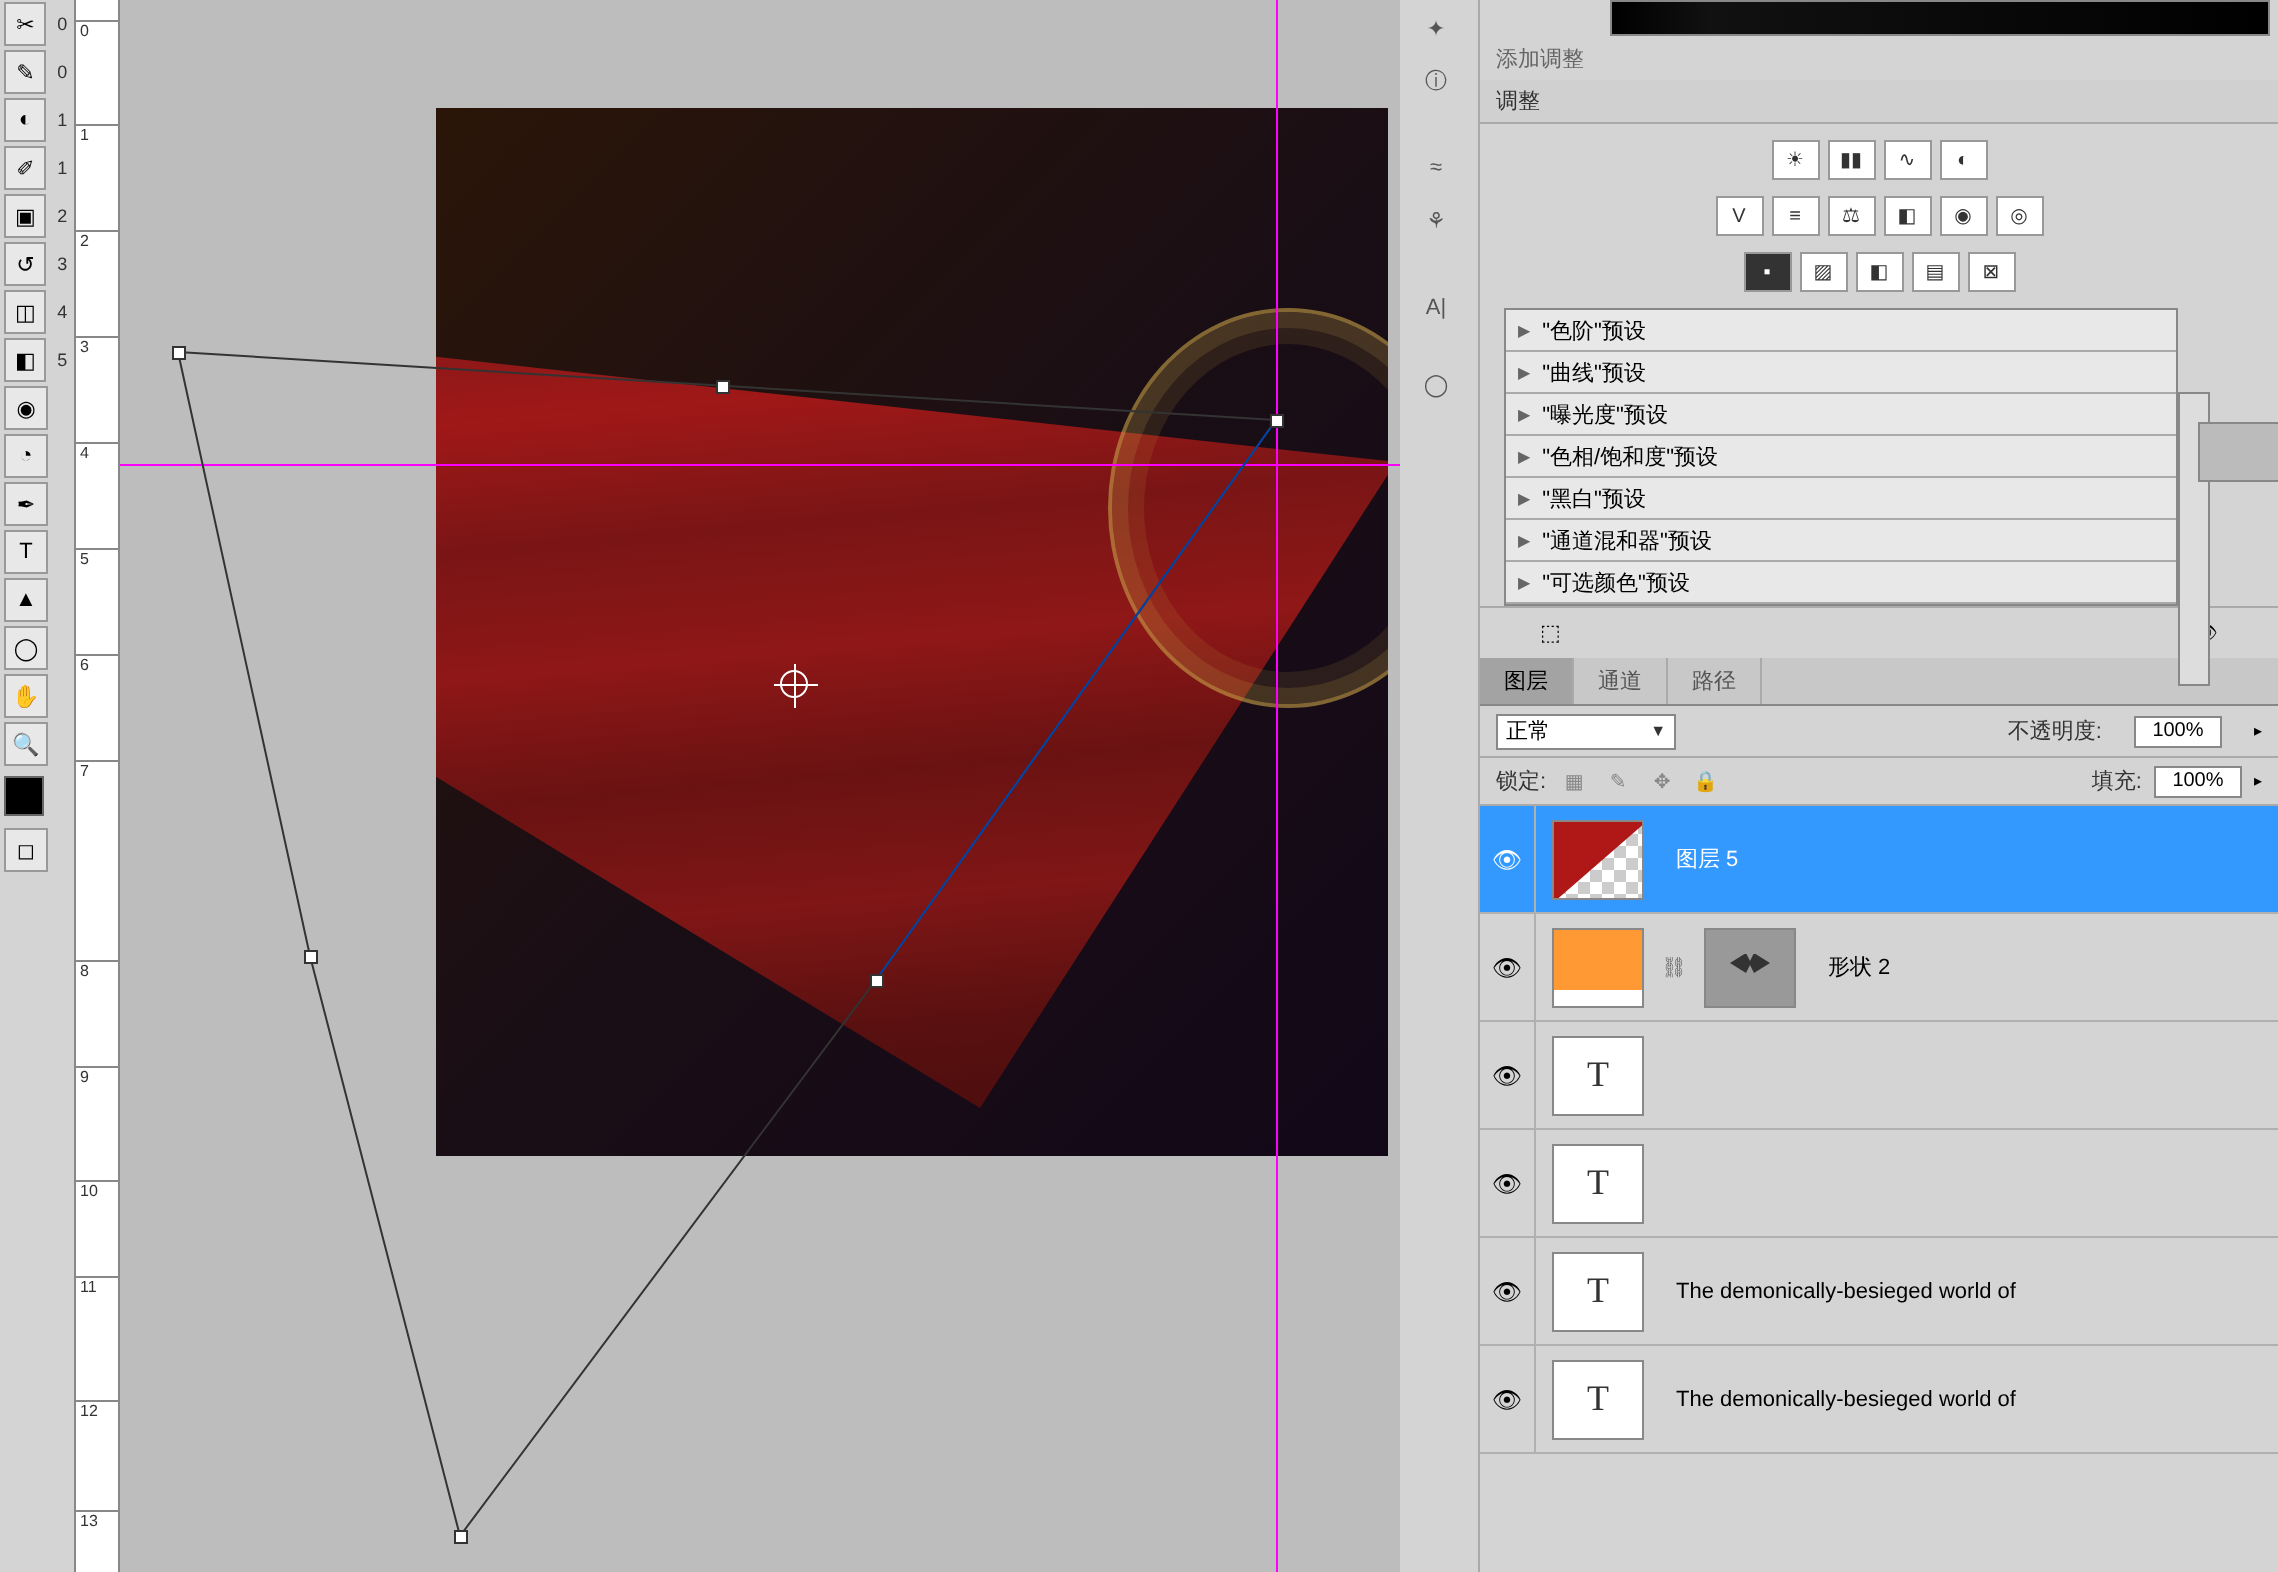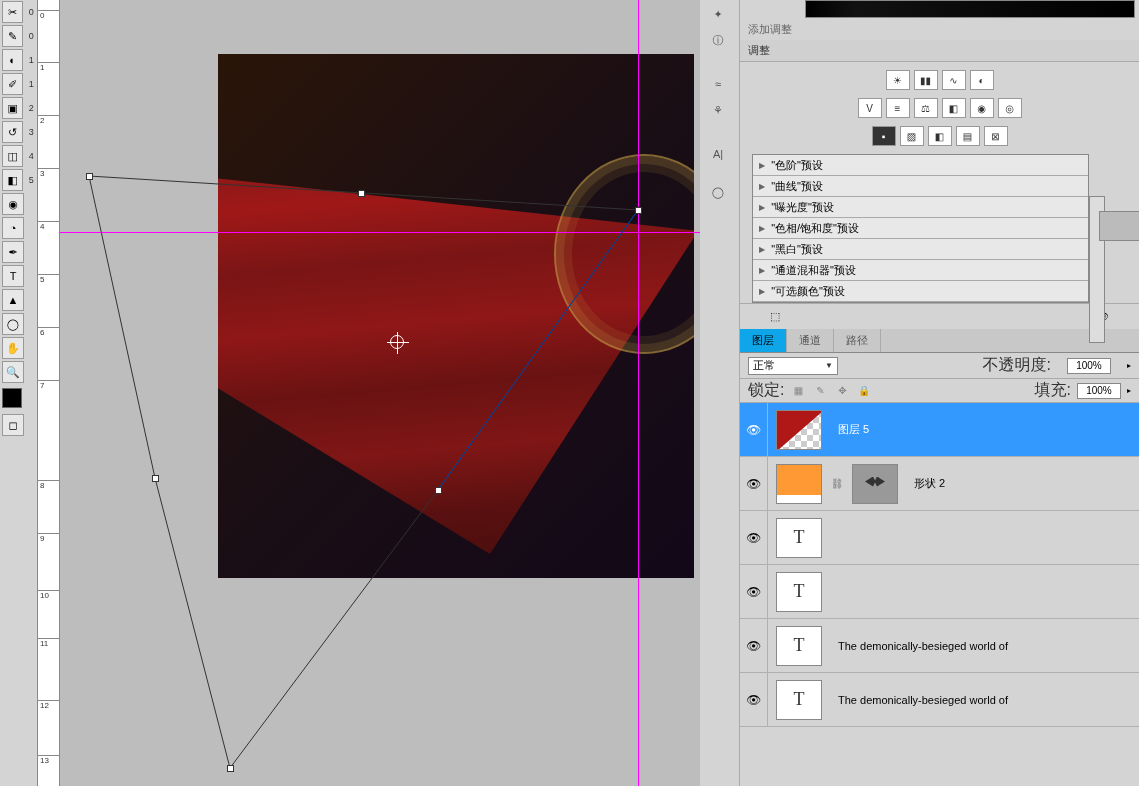--- a/index.html
+++ b/index.html
@@ -33,26 +33,26 @@
 .adj-icon.dark{background:#333;color:#fff}
 .adj-row{display:flex;gap:4px;width:100%;justify-content:center;margin:2px 0}
 .preset-list{margin:0 50px 0 12px;border:1px solid #888;background:#e8e8e8}
 .preset{height:21px;display:flex;align-items:center;padding:0 6px;border-bottom:1px solid #aaa;cursor:pointer;font-size:11px}
 .preset .tri{margin-right:6px;color:#666;font-size:8px}
 .preset-scroll{position:absolute;right:34px;top:196px;width:16px;height:147px;background:#ddd;border:1px solid #888}
 .preset-scroll .thumb{position:absolute;top:14px;left:1px;right:1px;height:30px;background:#bbb;border:1px solid #888}
 .panel-icons{height:26px;display:flex;align-items:center;padding:0 30px;justify-content:space-between;border-top:1px solid #aaa}
 .tabs{height:24px;background:#c8c8c8;display:flex;border-bottom:1px solid #888}
 .tab{padding:0 12px;display:flex;align-items:center;height:100%;font-size:11px;color:#555;border-right:1px solid #aaa;cursor:pointer}
-.tab.active{background:#0ea5e9;color:#000}
+.tab.active{background:#a3a3a3;color:#000}
 .layer-ctrl{height:26px;display:flex;align-items:center;padding:0 8px;gap:16px;border-bottom:1px solid #aaa}
 .combo{height:18px;background:#fff;border:1px solid #888;padding:0 4px;display:flex;align-items:center;min-width:90px;justify-content:space-between;font-size:11px}
 .combo .arr{font-size:8px;color:#333}
 .pct{height:16px;width:44px;background:#fff;border:1px solid #888;text-align:left;font-size:10px;display:flex;align-items:center;justify-content:center}
-.lbl{font-size:16px;color:#333}
+.lbl{font-size:11px;color:#333}
 .lock-row{height:24px;display:flex;align-items:center;padding:0 8px;gap:6px;border-bottom:1px solid #aaa}
 .lock-icon{width:16px;height:14px;color:#888;font-size:10px;display:flex;align-items:center;justify-content:center}
 .layers{height:360px;overflow-y:auto}
 .layer{height:54px;display:flex;align-items:center;border-bottom:1px solid #b0b0b0;background:#d4d4d4}
 .layer.sel{background:#3399ff;color:#fff}
 .eye{width:28px;height:100%;display:flex;align-items:center;justify-content:center;border-right:1px solid #b0b0b0;font-size:12px;cursor:pointer}
 .thumb{width:46px;height:40px;margin:0 8px;background:#fff;border:1px solid #888;display:flex;align-items:center;justify-content:center;position:relative;overflow:hidden}
 .thumb.checker{background:repeating-conic-gradient(#ccc 0 25%,#fff 0 50%) 0 0/12px 12px}
 .thumb .red-tri{position:absolute;left:0;top:0;width:0;height:0;border-left:46px solid #b01818;border-bottom:40px solid transparent}
 .thumb .orange-top{position:absolute;inset:0;background:#ff9933;height:30px}

